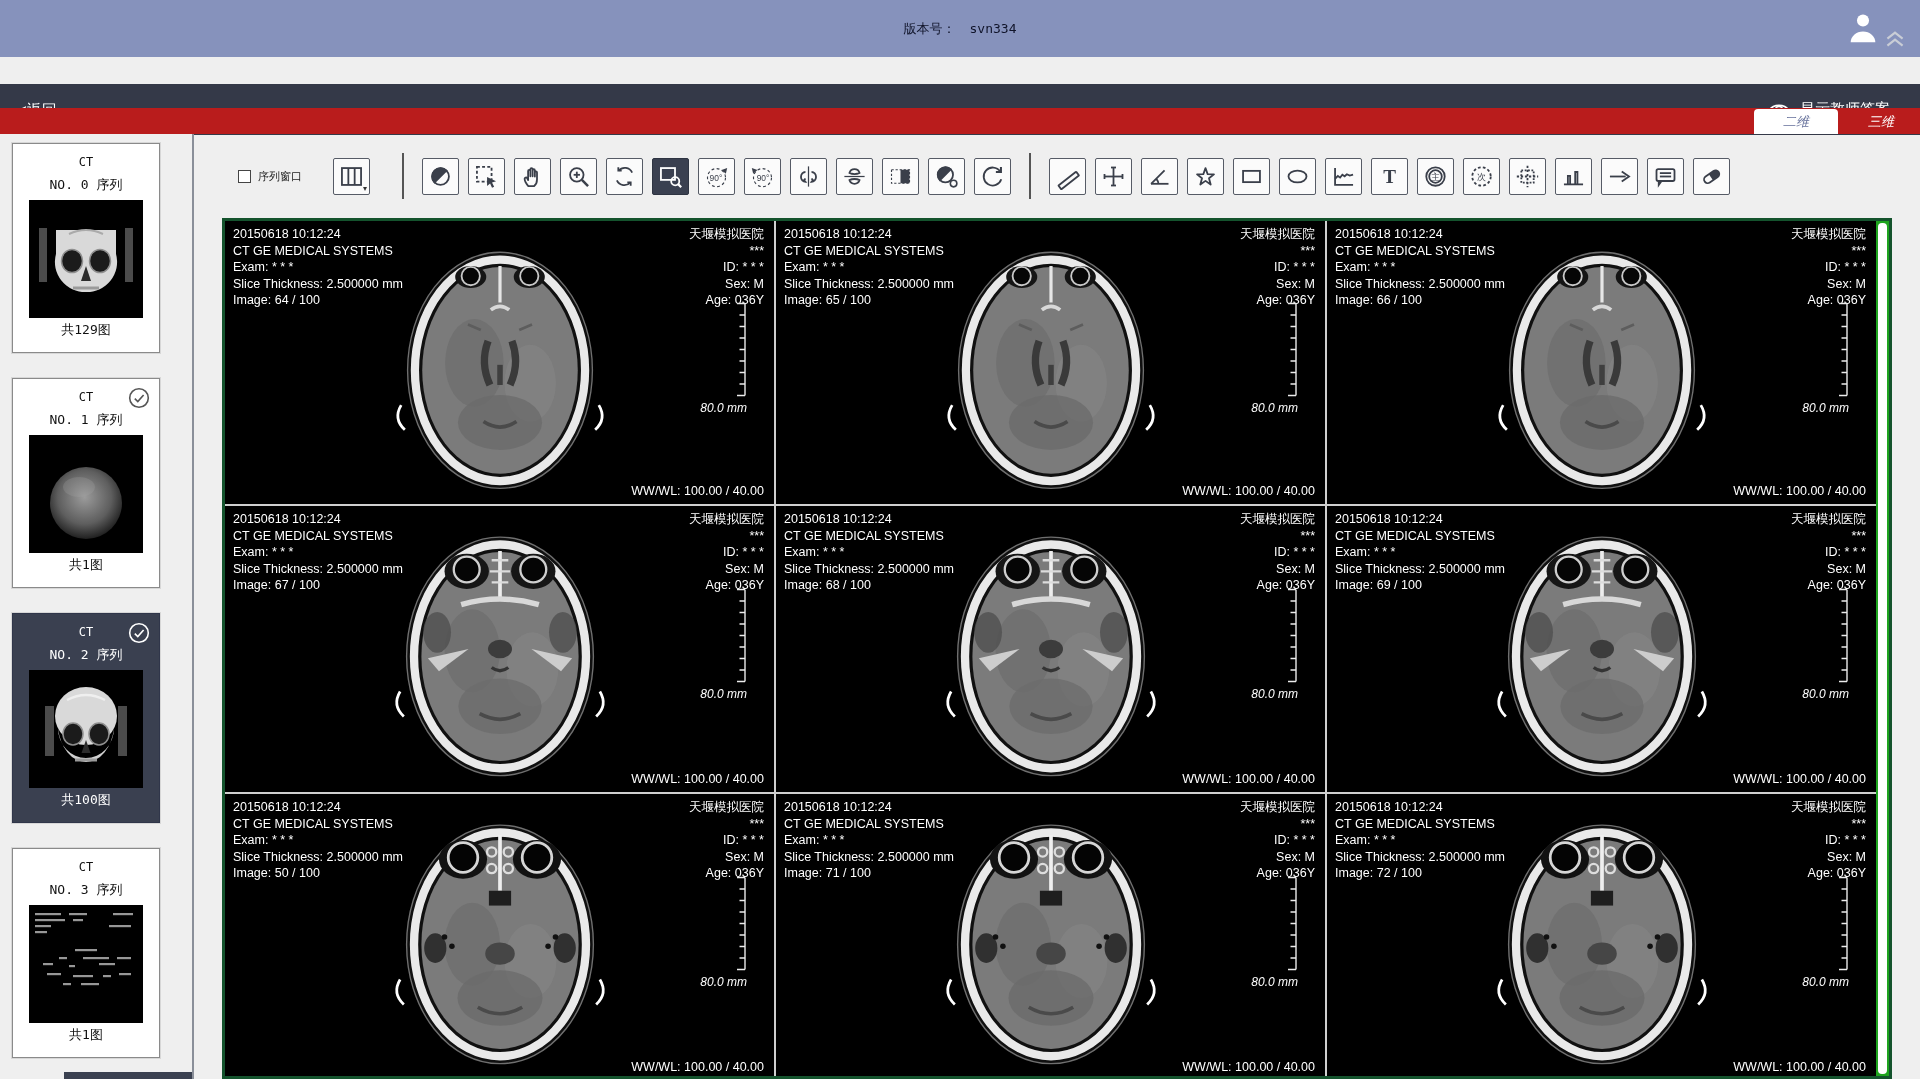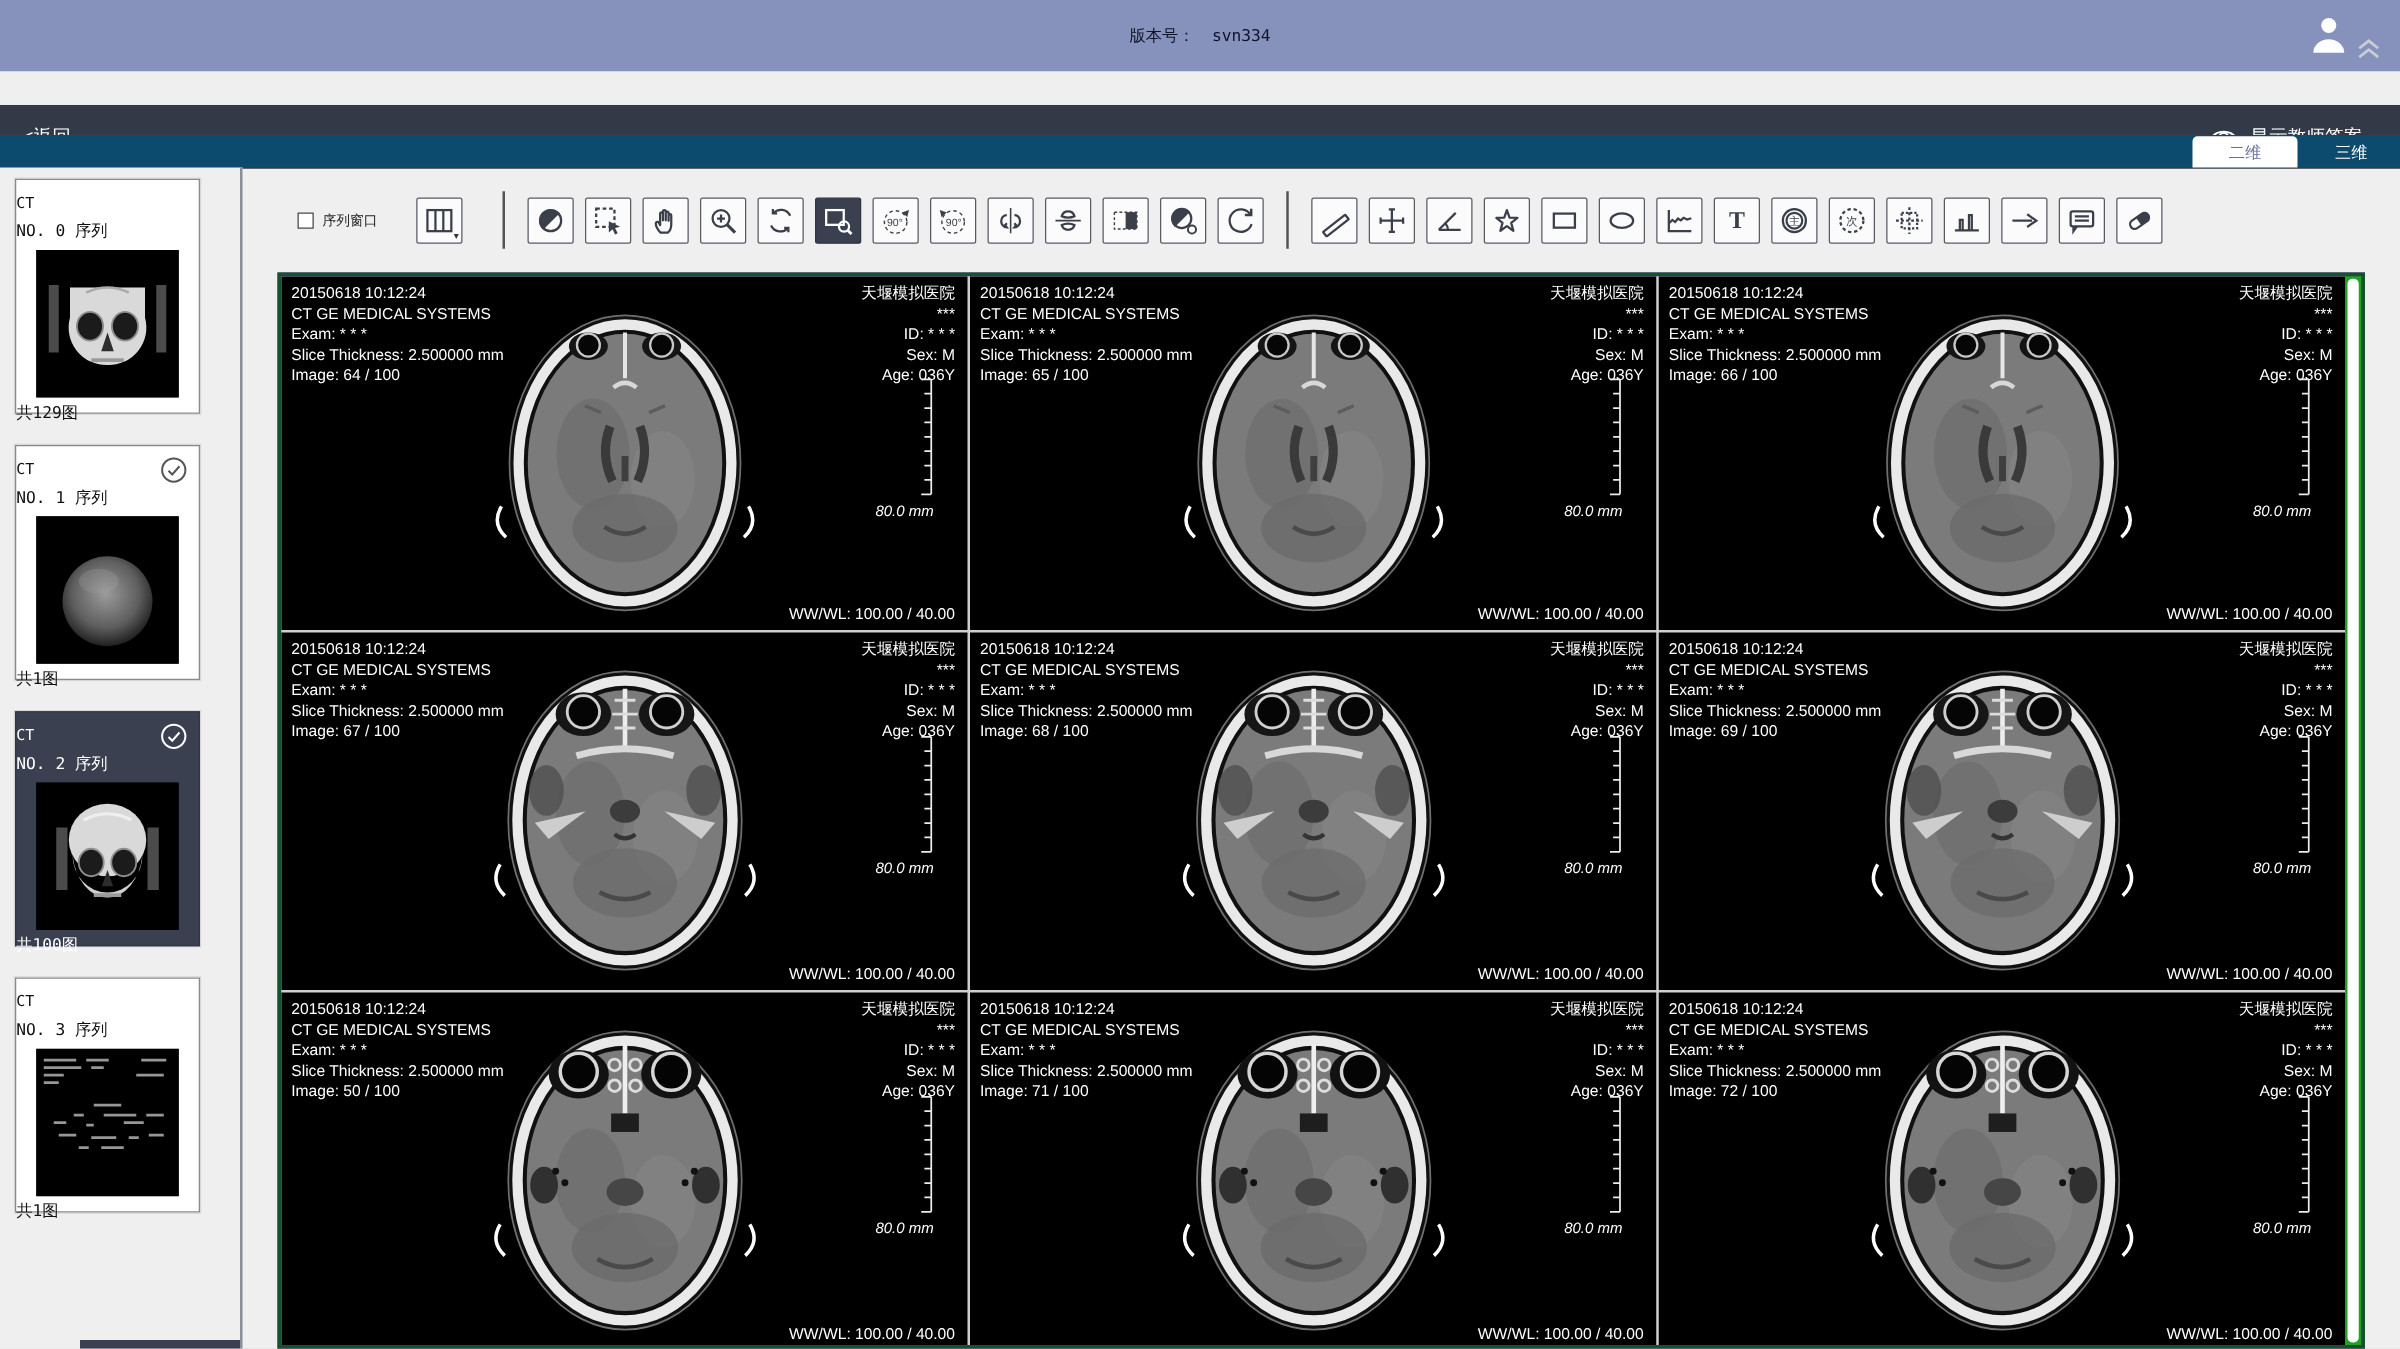--- a/index.html
+++ b/index.html
@@ -13,28 +13,28 @@
   .header .version .vv { font-family:"DejaVu Sans Mono",monospace; margin-left:14px; }
   .header .user { position:absolute; right:38px; top:9px; width:38px; height:40px; color:#fff; cursor:pointer; }
 
   
   .navbar { position:absolute; left:0; top:57px; width:100%; height:51px; background:#343948;margin-top:27px; }
   .navbar .back { position:absolute; left:18px; top:0; line-height:51px; color:#fff; font-size:15px; cursor:pointer; }
   .navbar .answer { position:absolute; right:30px; top:0; height:51px; display:flex; align-items:center; gap:9px; color:#fff; font-size:15px; cursor:pointer; }
   .navbar .answer svg { width:24px; height:24px; }
 
   
-  .tabstrip { position:absolute; left:0; top:108px; width:100%; height:26px; background:#0c4a6e; }
+  .tabstrip { position:absolute; left:0; top:108px; width:100%; height:26px; background:#b91c1c;font-style:italic; }
   .tab { position:absolute; top:1px; height:25px; line-height:25px; text-align:center; font-size:13px; cursor:pointer; }
   .tab.active { background:#fff; color:#66719b; border-radius:4px 4px 0 0; }
   .tab.inactive { color:#fff; }
 
   
   .sidebar { position:absolute; left:0; top:134px; width:194px; bottom:0; background:#efefef; border-right:2px solid #8a8f99; }
-  .card { position:relative; width:148px; margin:0 0 25px 12px; height:188px; background:#fff; border:1px solid #8a8a8a; box-shadow:0 0 0 1px #d7d7d7; text-align:left; cursor:pointer;
+  .card { position:relative; width:148px; margin:0 0 25px 12px; height:210px; background:#fff; border:1px solid #8a8a8a; box-shadow:0 0 0 1px #d7d7d7; text-align:center; cursor:pointer;
           font-family:"DejaVu Sans Mono",monospace; color:#111; }
   .card:first-child { margin-top:9px; }
   .card.selected { background:#3a4050; color:#fff; border-color:#30364a; }
   .card .modality { margin-top:11px; font-size:12px; }
   .card .sname { margin-top:7px; font-size:13px; }
   .card .thumb { width:114px; height:118px; margin:6px auto 3px auto; background:#000; }
   .card .thumb svg { width:100%; height:100%; display:block; }
   .card .count { font-size:13px; }
   .card .chk { position:absolute; top:7px; right:8px; width:24px; height:24px; color:#555; }
   .card.selected .chk { color:#fff; }

